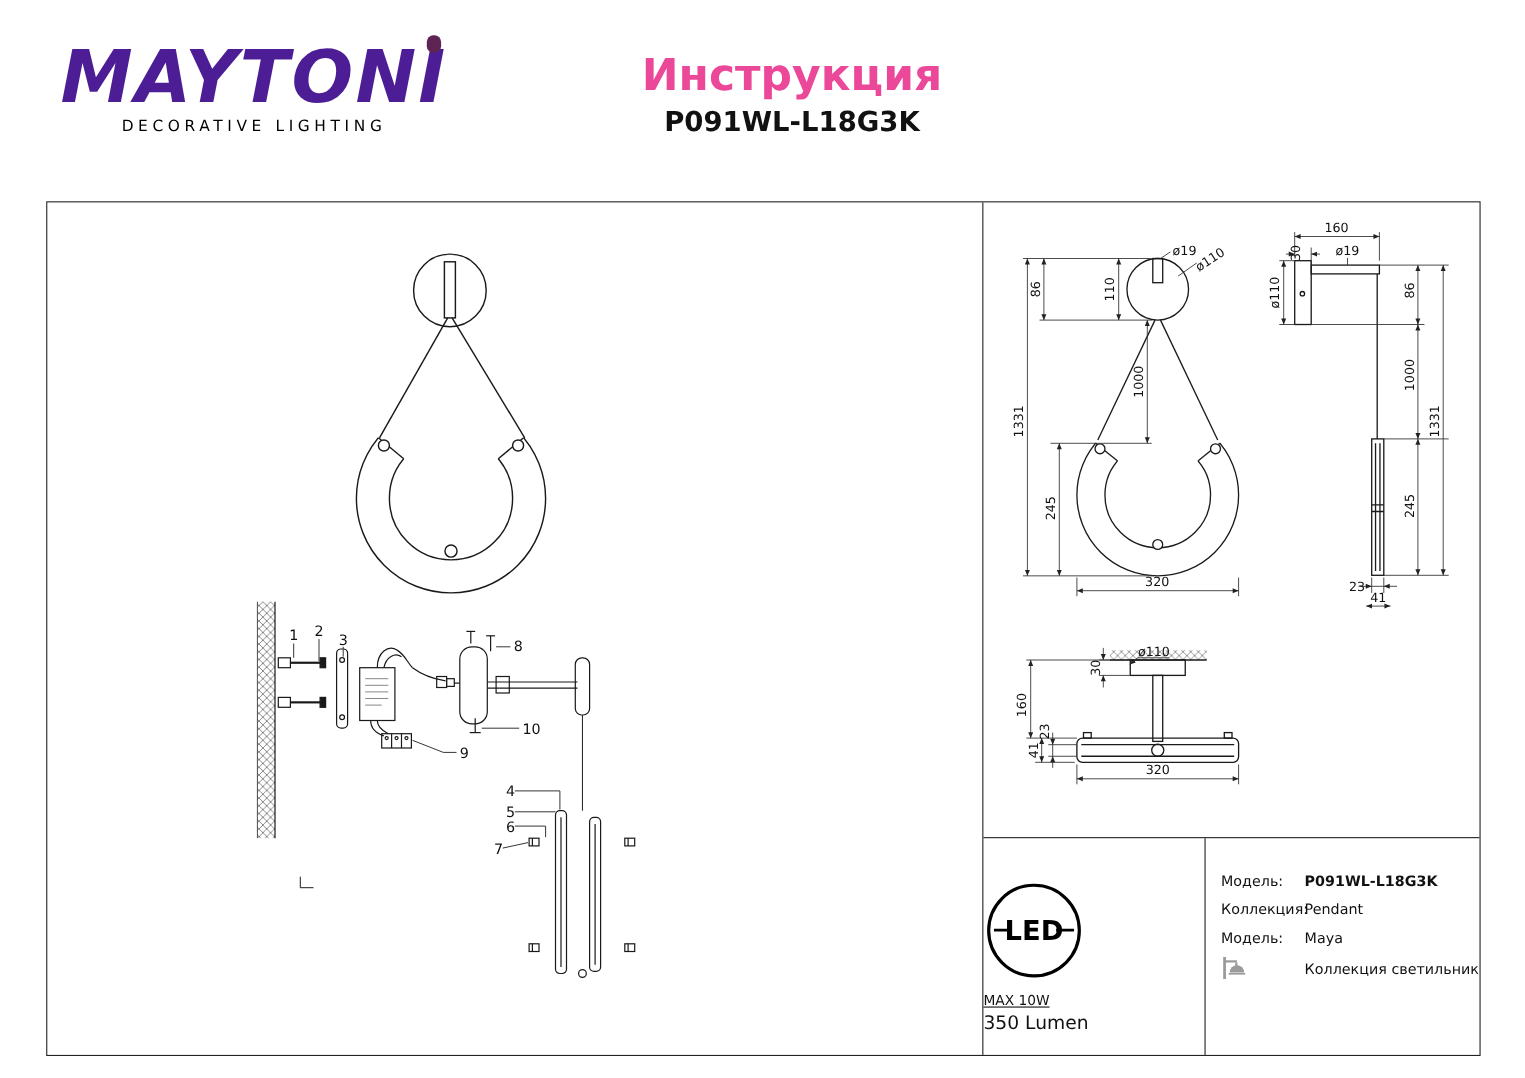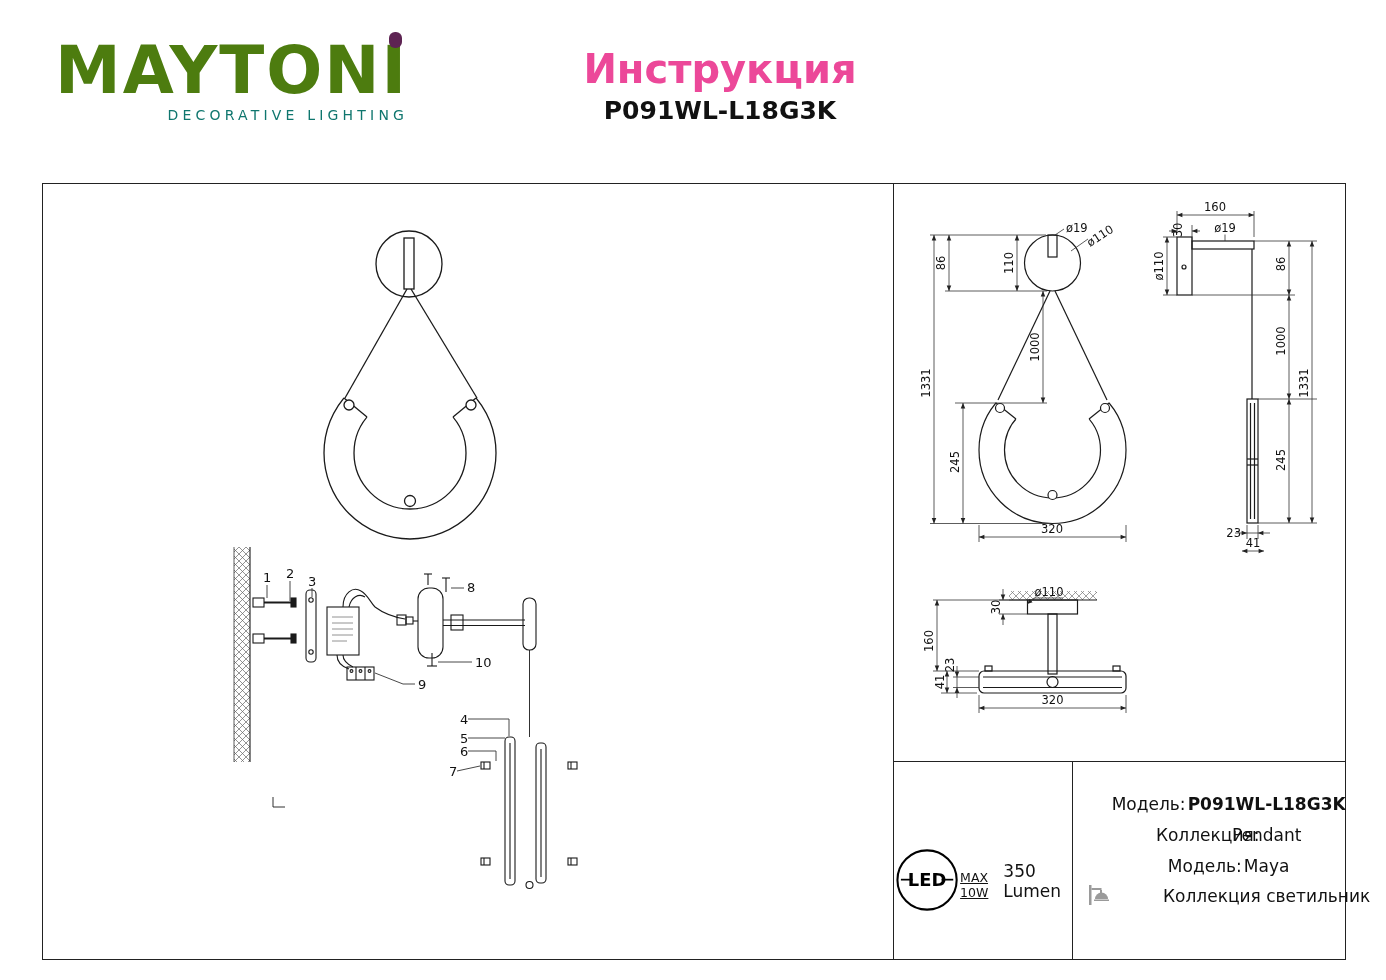--- a/index.html
+++ b/index.html
@@ -6,37 +6,37 @@
   html,body { background:#ffffff; }
   body {
     width:1386px; height:980px; position:relative; overflow:hidden;
     font-family:"DejaVu Sans","Liberation Sans",sans-serif; color:#111;
   }
   .page { position:absolute; inset:0; background:#fff; }
 
   
   .logo { position:absolute; left:55px; top:36px; }
   .logo-text-wrap { position:relative; display:inline-block; }
-  .logo-text { display:block; font-size:66px; font-weight:bold; letter-spacing:2px; line-height:1.05; color:#4d7c0f; }
+  .logo-text { display:block; font-size:66px; font-weight:bold; letter-spacing:2px; line-height:1.05; color:#4c1d95;font-style:italic; }
   .logo-dot { position:absolute; top:-4px; right:6px; width:13px; height:16px; border-radius:6px; background:#5e2453; }
-  .logo-sub { text-align:right; font-size:14px; letter-spacing:4.2px; color:#0f766e; margin-top:2px; }
+  .logo-sub { text-align:center; font-size:14px; letter-spacing:4.2px; color:#000000; margin-top:2px; }
   .title-block { position:absolute; left:470px; top:46px; width:500px; text-align:center; }
   .doc-title { font-size:40px; font-weight:bold; color:#ec4899; }
   .doc-model { font-size:25px; font-weight:bold; margin-top:4px; }
 
   
   .frame { position:absolute; left:42px; top:183px; width:1304px; height:777px; border:1.5px solid #222; background:#fff; }
   .left-panel { position:absolute; left:0; top:0; width:851px; height:100%; border-right:1.5px solid #222; }
   .right-top { position:absolute; left:851px; top:0; right:0; height:577px; }
   .right-bottom { position:absolute; left:851px; top:577px; right:0; bottom:0; border-top:1.5px solid #222; display:flex; }
-  .led-cell { width:202px; border-right:1.5px solid #222; display:flex; flex-direction:row; align-items:center; padding-top:38px; }
+  .led-cell { width:202px; border-right:1.5px solid #222; display:flex; flex-direction:column; align-items:flex-start; padding-top:38px; }
   .badge-max { font-size:12.5px; margin-top:10px;text-decoration:underline; }
   .badge-lumen { font-size:17px; margin-top:3px; }
   .spec-cell { flex:1; padding:32px 0 0 14px; }
-  .spec-row { display:flex; margin-bottom:11px; font-size:17px; white-space:nowrap;justify-content:center; }
+  .spec-row { display:flex; margin-bottom:11px; font-size:13px; white-space:nowrap; }
   .spec-row.icon-row { align-items:center; margin-top:-2px; }
   .spec-label { width:76px; flex:0 0 76px; }
   .spec-value.bold { font-weight:bold; }
   svg { display:block; }
 </style>
 </head>
 <body>
 
 <div class="page">
 

